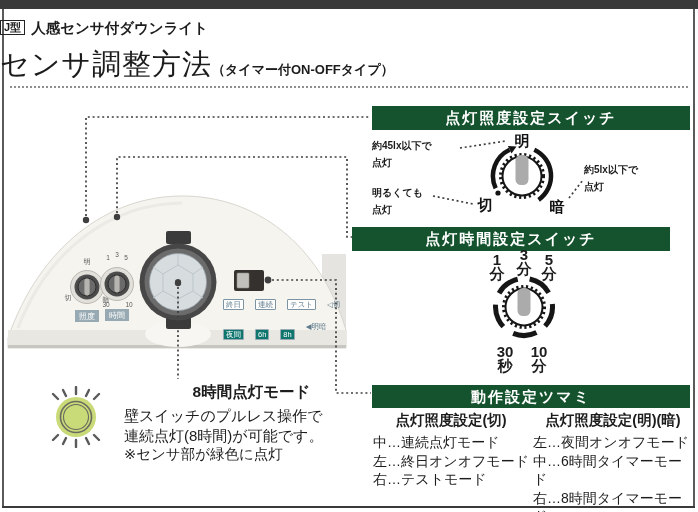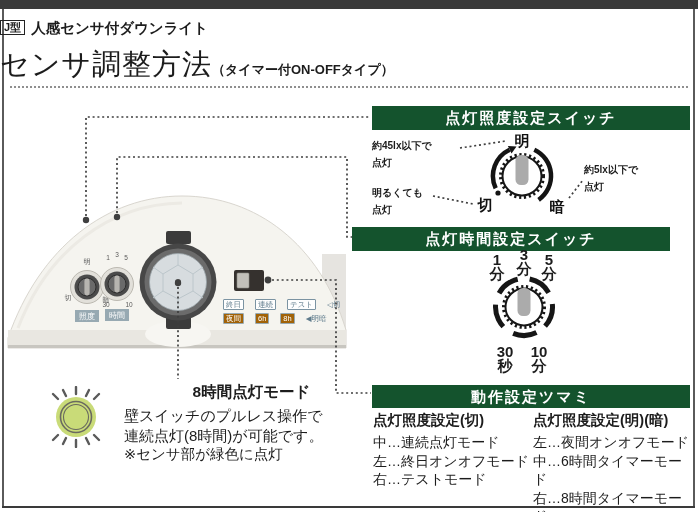--- a/index.html
+++ b/index.html
@@ -18,30 +18,30 @@
   .product{font-size:14.5px;font-weight:bold;}
   .title-row{margin-top:7px;}
   .title{font-size:29px;font-weight:normal;letter-spacing:1px;}
   .title-note{font-size:13px;font-weight:bold;}
   .dotsep{left:10px;top:86px;width:678px;height:0;border-top:2px dotted #8f8f8f;}
   
   .phead{width:318px;height:24px;background:#14532d;color:#fff;font-size:15px;
          font-weight:bold;text-align:center;line-height:24px;letter-spacing:2px;}
   .lab{font-size:10px;line-height:17px;font-weight:bold;}
   .stack{font-size:15px;font-weight:600;line-height:14px;text-align:center;}
-  .col h4{margin:0 0 3px 0;font-size:14.5px;}
+  .col h4{margin:0 0 3px 0;font-size:14.5px;text-align:center;}
   .col div{font-size:14px;line-height:18.5px;}
   
   .note h4{margin:3px 0 3px 0;font-size:15.5px;text-align:center;}
   .note div{font-size:15px;line-height:19.5px;}
   
   .mrow{display:flex;gap:11px;align-items:center;font-size:7.5px;}
   .mbox{border:1px solid #7b93a2;color:#5f7b8c;background:rgba(255,255,255,.9);
         padding:0 2px;line-height:9px;border-radius:1px;white-space:nowrap;}
-  .mbox.fill{background:#a16207;color:#fff;border-color:#97a9b2;}
+  .mbox.fill{background:#0f766e;color:#fff;border-color:#97a9b2;margin-top:16px;}
   .mptr{color:#5f7b8c;white-space:nowrap;}
 </style>
 </head>
 <body>
 
 <div id="page">
   <div class="abs topbar"></div>
   <div class="abs bleft"></div>
   <div class="abs bright"></div>
   <div class="abs bbottom"></div>

